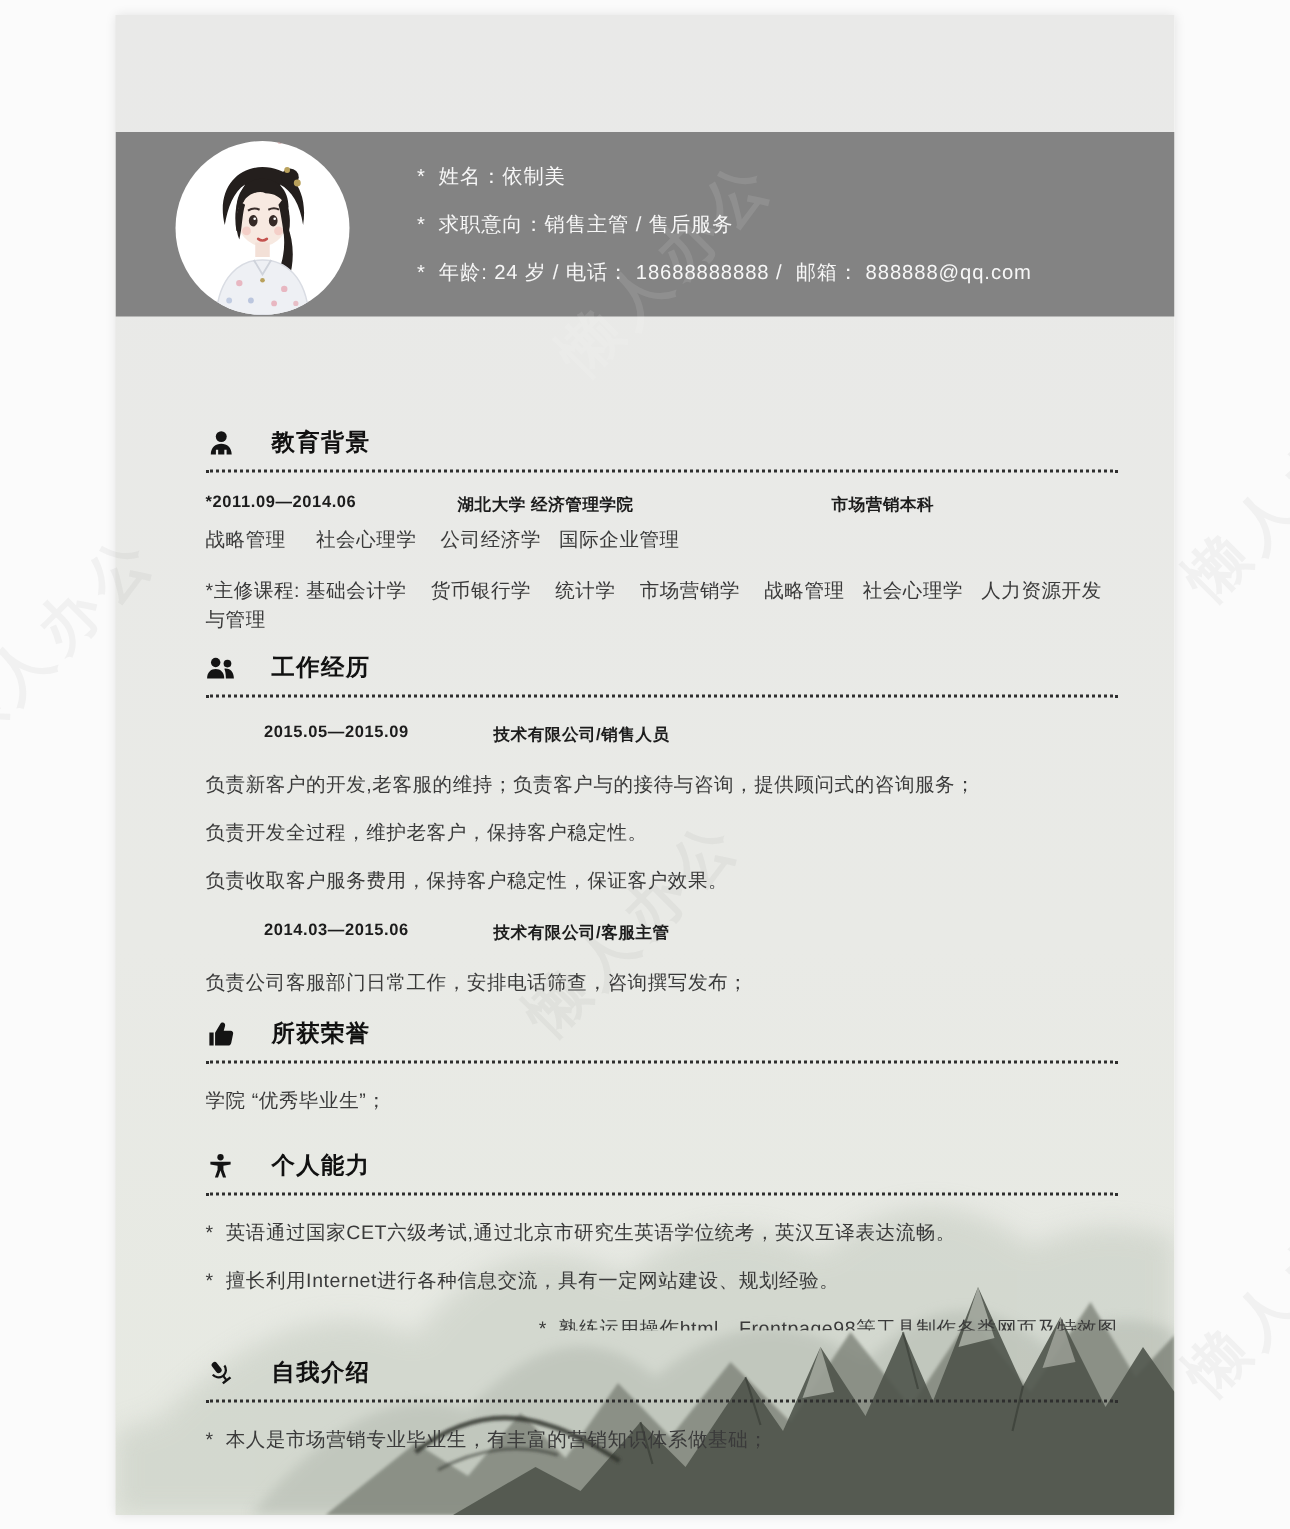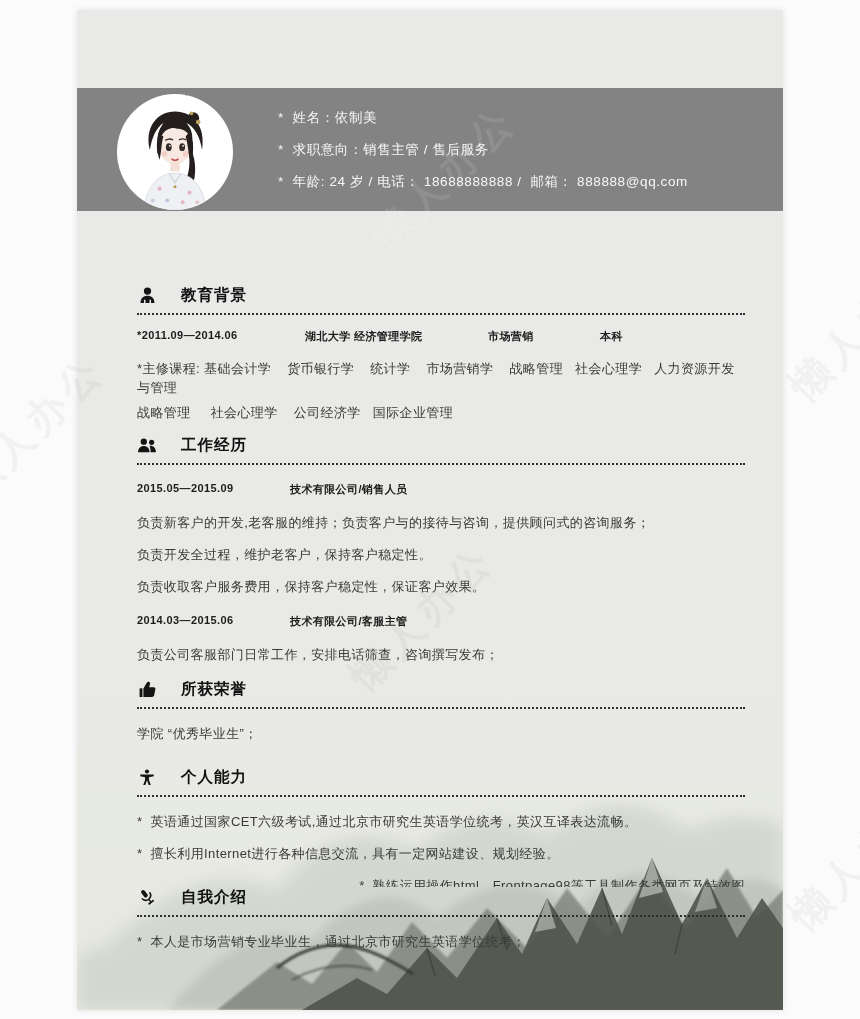--- a/index.html
+++ b/index.html
@@ -35,22 +35,22 @@
   }
   .sec-title{font-size:15.5px;font-weight:bold;color:#111;letter-spacing:1px;}
   .sec-icon{width:20px;height:20px;display:inline-flex;align-items:center;justify-content:center;}
   .sec-icon svg{display:block;}
   p{margin:0;}
   .body-line{font-size:13px;color:#3a3a3a;line-height:19px;letter-spacing:.4px;white-space:pre-wrap;}
   .bold-line{font-size:11px;font-weight:bold;color:#1c1c1c;letter-spacing:.4px;}
   .edu-row{display:flex;margin-top:14px;}
   .edu-row .c1{width:168px;}
   .edu-row .c2{width:183px;}
-  .edu-row .c3{width:112px;}
-  .job-head{margin-top:17px;display:flex;}
+  .edu-row .c3{width:112px;text-align:right;}
+  .job-head{margin-top:17px;display:flex;margin-left:39px;}
   .job-head .jp{width:153px;}
   .mt13{margin-top:13px;}  .mt15{margin-top:15px;}  .mt16{margin-top:16px;}
   .mt18{margin-top:18px;}  .mt24{margin-top:24px;}
   .clip-line{height:11px;overflow:hidden;text-align:right;}
   
   .wm{
     position:absolute;font-size:40px;font-weight:bold;letter-spacing:6px;
     transform:rotate(-45deg);transform-origin:center;white-space:nowrap;
     pointer-events:none;z-index:3;
   }
@@ -151,22 +151,22 @@
               </svg>
           </span>
           <span class="sec-title">教育背景</span>
         </div>
         <div class="edu-row">
           <span class="bold-line c1">*2011.09—2014.06</span>
           <span class="bold-line c2">湖北大学 经济管理学院</span>
           <span class="bold-line c3">市场营销</span>
           <span class="bold-line">本科</span>
         </div>
+        <p class="body-line" style="margin-top:6px">战略管理     社会心理学    公司经济学   国际企业管理</p>
         <p class="body-line mt15">*主修课程: 基础会计学    货币银行学    统计学    市场营销学    战略管理   社会心理学   人力资源开发与管理</p>
-        <p class="body-line" style="margin-top:6px">战略管理     社会心理学    公司经济学   国际企业管理</p>
       </div>
 
       <div class="section mt13">
         <div class="sec-head">
           <span class="sec-icon">
             <svg width="22" height="19" viewBox="0 0 28 24" fill="#141414">
                 <circle cx="9.5" cy="6.6" r="4.4"></circle>
                 <path d="M1.5,21.5 C1.5,15.9 5,12.8 9.5,12.8 C14,12.8 17.5,15.9 17.5,21.5 Z"></path>
                 <circle cx="20.5" cy="7.6" r="3.6"></circle>
                 <path d="M17.6,12.4 C21.8,11.8 26.5,14.4 26.5,21.5 L19,21.5 C19,17.8 18.6,14.8 17.6,12.4 Z"></path>
@@ -213,33 +213,33 @@
           </span>
           <span class="sec-title">个人能力</span>
         </div>
         <p class="body-line mt15">*  英语通过国家CET六级考试,通过北京市研究生英语学位统考，英汉互译表达流畅。</p>
         <p class="body-line mt13">*  擅长利用Internet进行各种信息交流，具有一定网站建设、规划经验。</p>
         <div class="clip-line mt13">
           <p class="body-line">*  熟练运用操作html，Frontpage98等工具制作各类网页及特效图</p>
         </div>
       </div>
 
-      <div class="section" style="margin-top:0">
+      <div class="section" style="margin-top:18px">
         <div class="sec-head">
           <span class="sec-icon">
             <svg width="20" height="20" viewBox="0 0 24 24" fill="#141414">
                 <g transform="rotate(-38 12 12)">
                   <rect x="9.6" y="2" width="4.8" height="10" rx="2.4"></rect>
                   <path d="M7,9.5 a5,5 0 0 0 10,0 h1.8 a6.8,6.8 0 0 1 -5.9,6.7 V19 h3 v2 h-7.8 v-2 h3 v-2.8 A6.8,6.8 0 0 1 5.2,9.5 Z"></path>
                 </g>
               </svg>
           </span>
           <span class="sec-title">自我介绍</span>
         </div>
-        <p class="body-line mt15">*  本人是市场营销专业毕业生，通过北京市研究生英语学位统考；</p>
+        <p class="body-line mt15">*  本人是市场营销专业毕业生，有丰富的营销知识体系做基础；</p>
 
       </div>
 
     </div>
   </div>
 </div>
 
 <div class="wm wm-light" style="left:352px;top:150px">懒人办公</div>
 <div class="wm wm-dark" style="left:770px;top:300px">懒人办公</div>
 <div class="wm wm-dark" style="left:-60px;top:400px">懒人办公</div>

